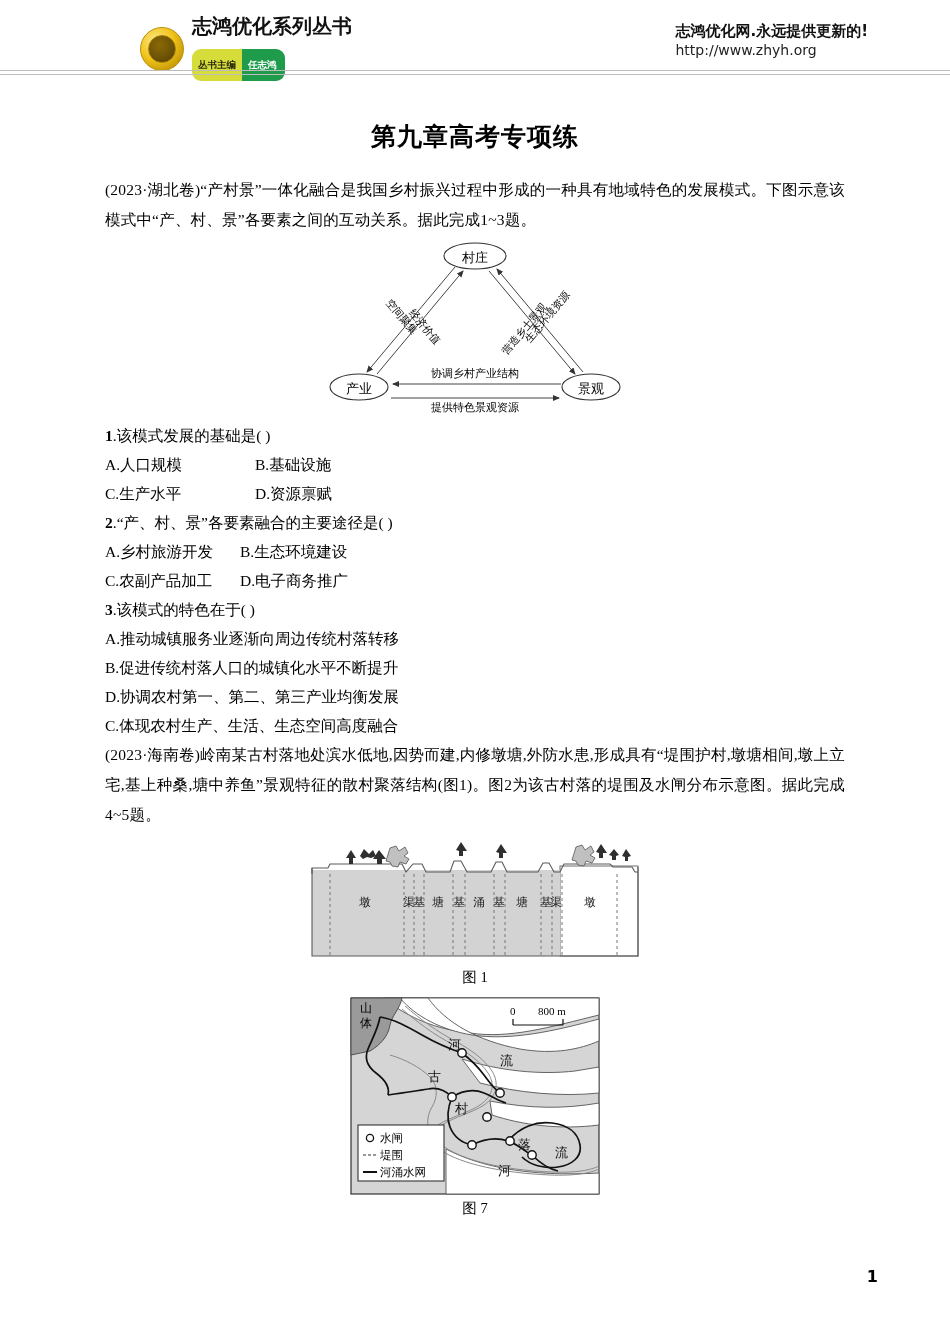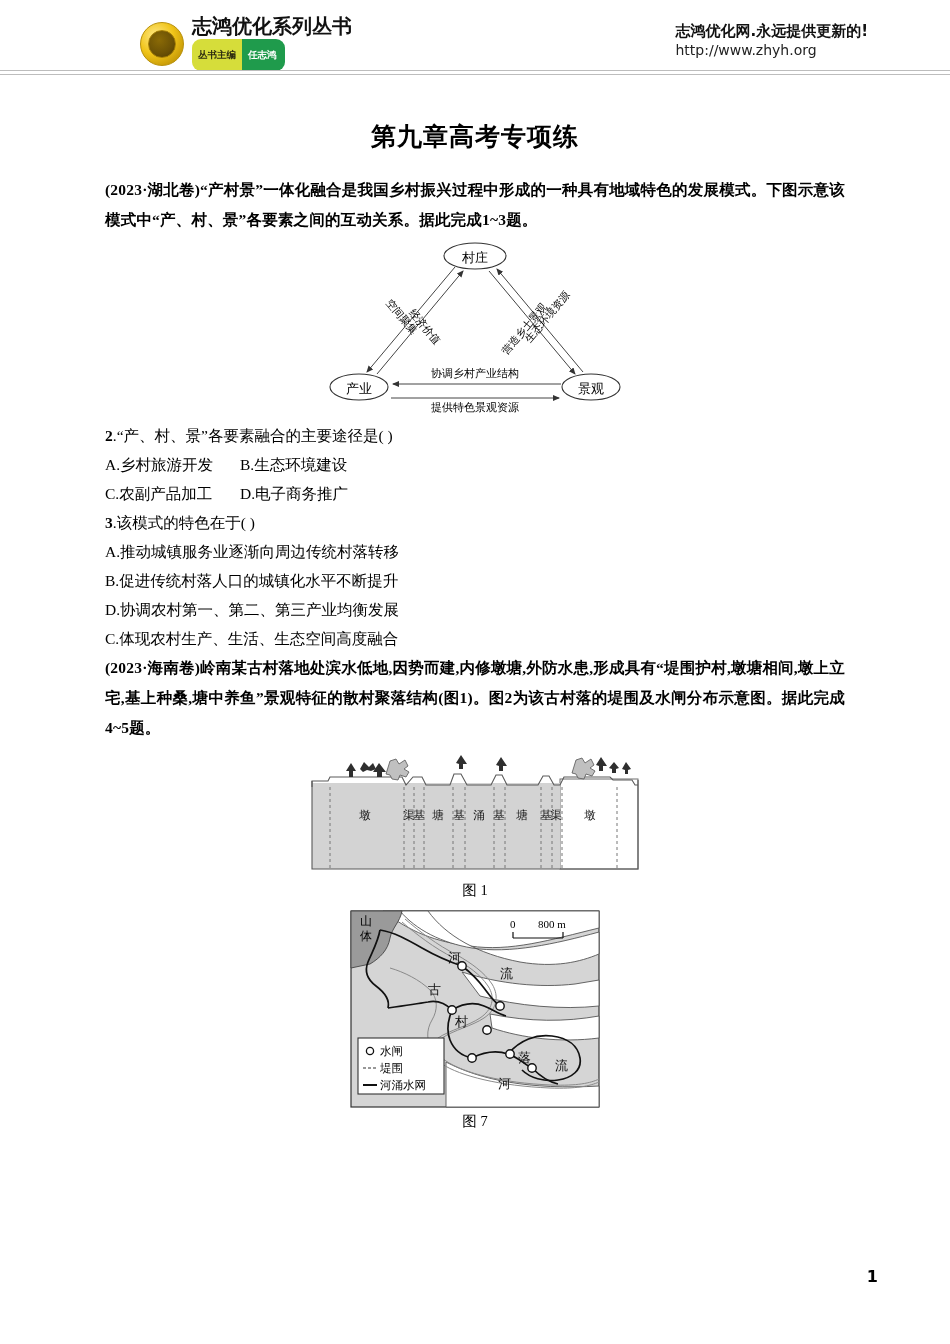--- a/index.html
+++ b/index.html
@@ -47,21 +47,21 @@
     flex: 0 0 auto;
   }
   .logo-coin::after {
     content: "";
     position: absolute;
     left: 7px; top: 7px; right: 7px; bottom: 7px;
     border-radius: 50%;
     border: 1px solid #a37d05;
     background: radial-gradient(circle at 40% 35%, #8a6a06 0%, #6b5105 60%, #4d3a03 100%);
   }
-  .logo-text-wrap { display: flex; flex-direction: column; gap: 2px; }
+  .logo-text-wrap { display: flex; flex-direction: column; gap: 12px; }
   .logo-title {
     font-family: "DejaVu Sans", "Liberation Sans", sans-serif;
     font-weight: bold;
     font-size: 20px;
     letter-spacing: 0px;
     color: #111;
     line-height: 1.05;
   }
   .logo-badge {
     display: inline-flex;
@@ -122,21 +122,20 @@
     margin: 28px 0 22px 0;
     letter-spacing: 1px;
   }
 
   .para {
     font-size: 15.5px;
     line-height: 30px;
     text-align: justify;
     margin: 0 0 2px 0;
     letter-spacing: 0.2px;
-    font-weight: bold;
   }
 
   .q-stem {
     font-size: 15.5px;
     line-height: 29px;
     margin: 0;
   }
   .q-stem .qnum { font-weight: bold; }
   .opt-row {
     font-size: 15.5px;
@@ -238,20 +237,31 @@
       <text x="97" y="88" font-size="10.5" text-anchor="middle" transform="rotate(50 97 88)">经济价值</text>
 
       <text x="225" y="78" font-size="10.5" text-anchor="middle" transform="rotate(-50 225 78)">生态环境资源</text>
       <text x="202" y="90" font-size="10.5" text-anchor="middle" transform="rotate(-50 202 90)">营造乡土景观</text>
 
       <text x="150" y="136" font-size="11" text-anchor="middle">协调乡村产业结构</text>
       <text x="150" y="170" font-size="11" text-anchor="middle">提供特色景观资源</text>
     </svg>
   </div>
 
+  <div>
+    <p class="q-stem"><span class="qnum">1</span><span>.该模式发展的基础是(          )</span></p>
+    <div class="opt-row">
+      <span class="opt">A.人口规模</span>
+      <span class="opt">B.基础设施</span>
+    </div>
+    <div class="opt-row">
+      <span class="opt">C.生产水平</span>
+      <span class="opt">D.资源禀赋</span>
+    </div>
+  </div>
 
   <div>
     <p class="q-stem"><span class="qnum">2</span><span>.“产、村、景”各要素融合的主要途径是(          )</span></p>
     <div class="opt-row opt-wide">
       <span class="opt">A.乡村旅游开发</span>
       <span class="opt">B.生态环境建设</span>
     </div>
     <div class="opt-row opt-wide">
       <span class="opt">C.农副产品加工</span>
       <span class="opt">D.电子商务推广</span>

